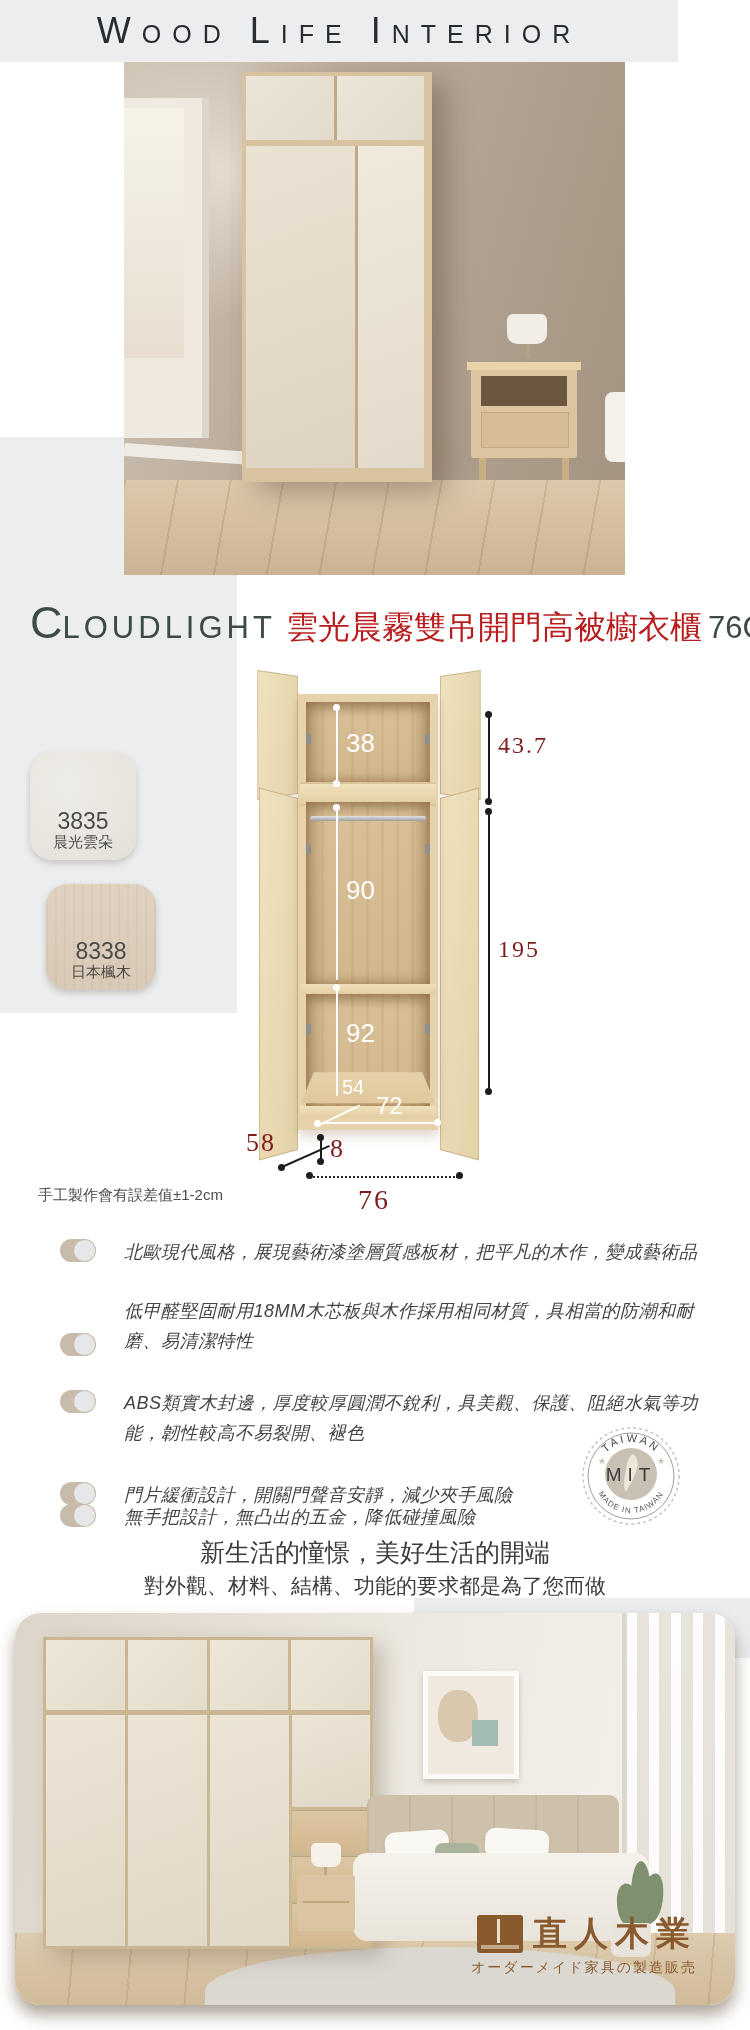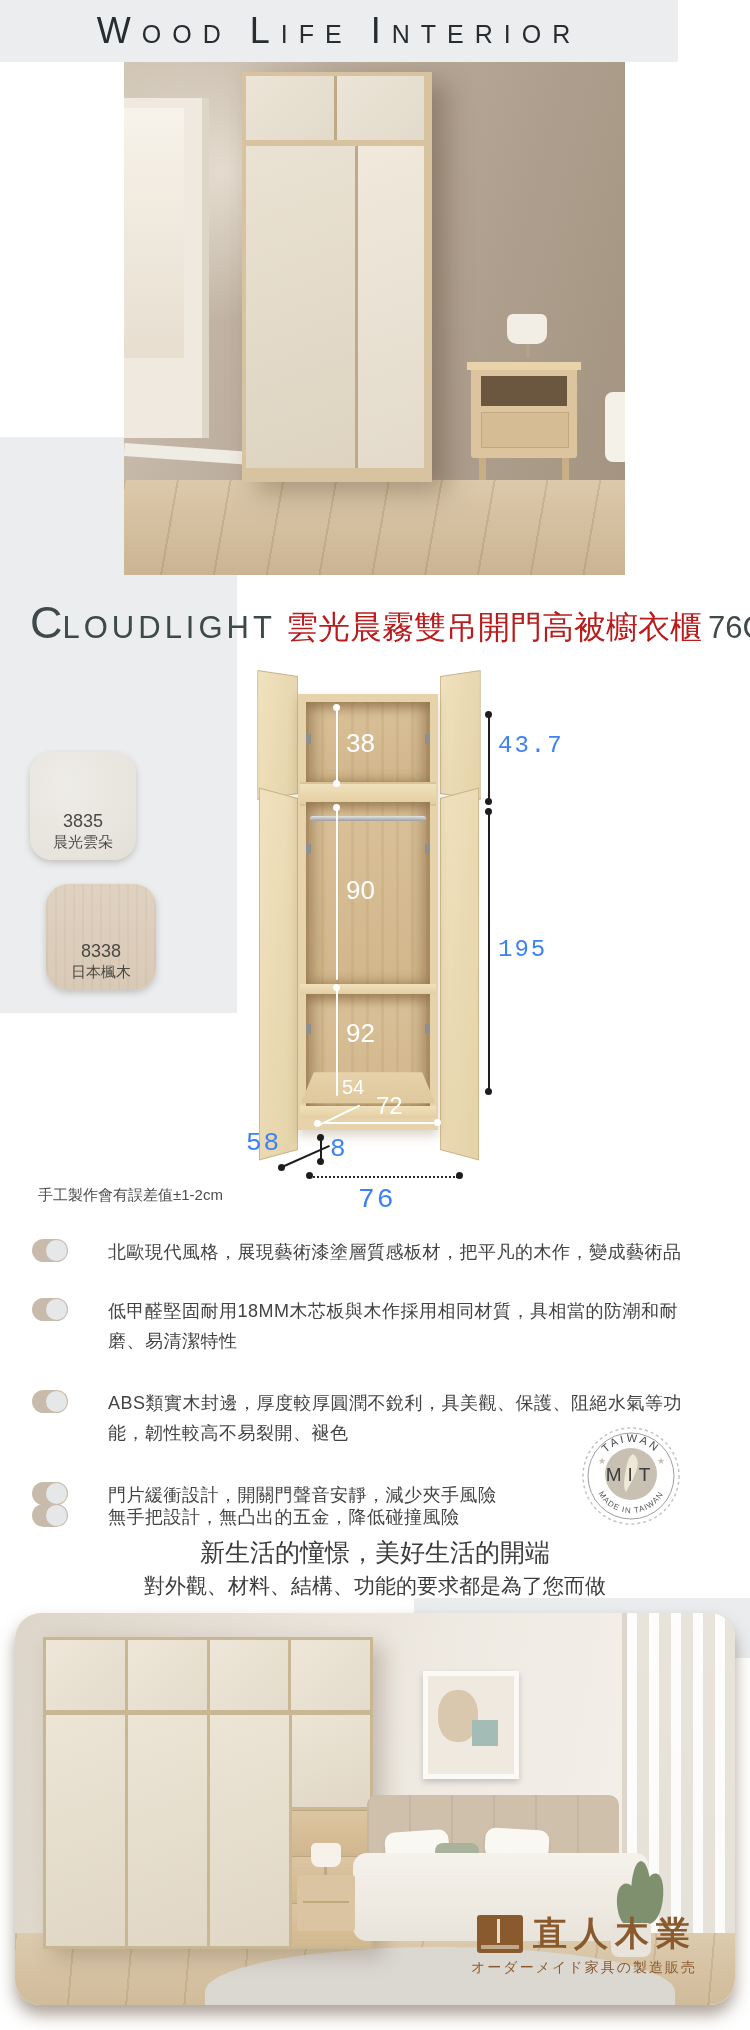--- a/index.html
+++ b/index.html
@@ -53,21 +53,21 @@
   .t-size{font-size:31px;letter-spacing:0px;font-stretch:condensed;}
 
   
   .swatch{border-radius:22px;box-shadow:0 3px 6px rgba(80,70,55,.25);display:flex;flex-direction:column;
           justify-content:flex-end;align-items:center;padding-bottom:9px;box-sizing:border-box;color:#4b4a45;}
   .swatch-1{left:30px;top:752px;width:106px;height:108px;background:
             radial-gradient(circle at 35% 30%,#eeece6,#e7e4dd 70%,#e2dfd7);}
   .swatch-2{left:46px;top:884px;width:110px;height:106px;background:
             repeating-linear-gradient(90deg,rgba(150,115,80,.07) 0 2px,rgba(0,0,0,0) 2px 9px),
             linear-gradient(180deg,#e0d2c1,#d9cab7);}
-  .sw-code{font-size:18px;line-height:21px;}
+  .sw-code{font-size:23px;line-height:21px;}
   .sw-name{font-size:15px;line-height:19px;}
 
   
   .diagram{left:230px;top:670px;width:310px;height:540px;}
   .carcass{position:absolute;left:68px;top:24px;width:140px;height:436px;background:#e6d2ab;
            box-shadow:0 6px 10px rgba(120,90,50,.25);}
   .cavity{position:absolute;left:8px;width:124px;
           background:repeating-linear-gradient(90deg,rgba(150,110,60,.10) 0 3px,rgba(0,0,0,0) 3px 15px),
           linear-gradient(180deg,#d9c098,#d2b78c);
           box-shadow:inset 10px 0 12px rgba(115,82,43,.35),inset -10px 0 12px rgba(115,82,43,.35),inset 0 8px 10px rgba(115,82,43,.30);}
@@ -88,28 +88,28 @@
   .door-bl{left:14px;top:128px;height:350px;transform:perspective(700px) rotateY(47deg);transform-origin:100% 50%;}
   .door-tr{left:210px;top:6px;height:116px;transform:perspective(420px) rotateY(-47deg);transform-origin:0 50%;}
   .door-br{left:210px;top:128px;height:350px;transform:perspective(700px) rotateY(-47deg);transform-origin:0 50%;}
 
   .wline{position:absolute;width:2px;background:#fff;border-radius:2px;}
   .wline-h{position:absolute;height:2px;background:#fff;border-radius:2px;}
   .wdot{position:absolute;width:7px;height:7px;border-radius:50%;background:#fff;}
   .bdot{position:absolute;width:7px;height:7px;border-radius:50%;background:#1d1d1d;}
   .bline{position:absolute;width:2px;background:#1d1d1d;}
   .wnum{position:absolute;color:#fff;font-size:26px;font-weight:400;}
-  .bnum{position:absolute;color:#3b82f6;font-family:Liberation Mono, monospace;font-size:24px;letter-spacing:2px;}
+  .bnum{position:absolute;color:#7f1d1d;font-family:Liberation Serif, serif;font-size:24px;letter-spacing:2px;}
   .dash76{position:absolute;border-top:2px dotted #2a2a2a;}
   .pointer58{position:absolute;height:2px;background:#1d1d1d;transform:rotate(-24deg);transform-origin:0 50%;}
 
   .note{left:38px;top:1186px;font-size:15px;color:#4c4c4c;}
 
   
-  .feature{position:absolute;left:32px;width:660px;display:flex;gap:40px;}
+  .feature{position:absolute;left:60px;width:660px;display:flex;gap:28px;font-style:italic;}
   .pill{width:36px;height:23px;border-radius:12px;background:#c9bbab;position:relative;flex:0 0 36px;margin-top:2px;}
   .pill-knob{position:absolute;right:1px;top:1px;width:21px;height:21px;border-radius:50%;background:#e6e7e9;}
   .f-text{font-size:18px;line-height:30px;color:#434343;letter-spacing:.5px;width:600px;}
 
   
   .badge{left:581px;top:1426px;width:100px;height:100px;}
 
   
   .slogan{left:0;width:750px;text-align:center;color:#3c3c3c;}
   .slogan1{top:1536px;font-size:25px;}
@@ -289,21 +289,21 @@
   </div>
 
   <div class="abs note">手工製作會有誤差值±1-2cm</div>
 
   <div class="feature" style="top:1237px;">
     <div class="pill">
         <div class="pill-knob"></div>
       </div>
     <div class="f-text">北歐現代風格，展現藝術漆塗層質感板材，把平凡的木作，變成藝術品</div>
   </div>
-  <div class="feature" style="top:1296px;">
+  <div class="feature" style="top:1296px;align-items:flex-end;">
     <div class="pill">
         <div class="pill-knob"></div>
       </div>
     <div class="f-text">低甲醛堅固耐用18MM木芯板與木作採用相同材質，具相當的防潮和耐磨、易清潔特性</div>
   </div>
   <div class="feature" style="top:1388px;">
     <div class="pill">
         <div class="pill-knob"></div>
       </div>
     <div class="f-text">ABS類實木封邊，厚度較厚圓潤不銳利，具美觀、保護、阻絕水氣等功能，韌性較高不易裂開、褪色</div>

